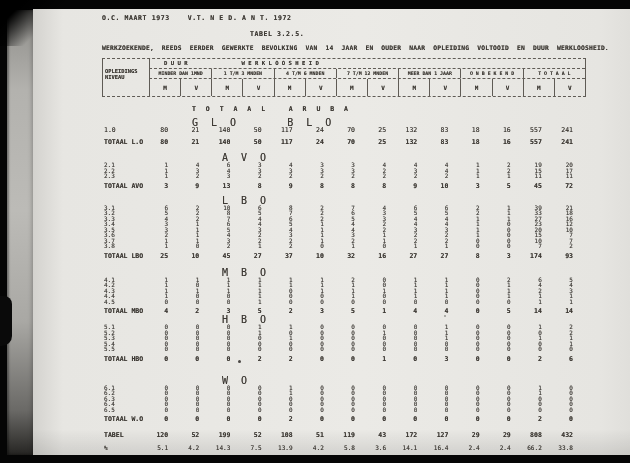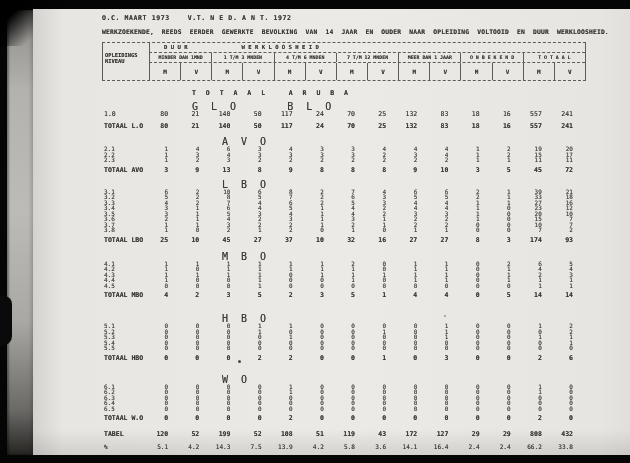--- a/index.html
+++ b/index.html
@@ -87,39 +87,40 @@
   .grand{font-weight:bold;margin-top:7px;}
   .pct{margin-top:3px;font-size:6.1px;}
   .section.sec-glo{margin-top:6px;}
   .section.sec-glo .trow:first-of-type{margin-top:4px;}
   .section.sec-avo{margin-top:7px;}
   .section.sec-avo .sheading{margin-bottom:1px;}
   .section.sec-lbo{margin-top:6px;}
   .section.sec-lbo .sheading{margin-bottom:1px;}
   .section.sec-mbo{margin-top:8px;}
   .section.sec-mbo .sheading{margin-bottom:1px;}
-  .section.sec-hbo{margin-top:15px;}
+  .section.sec-hbo{}
   .section.sec-hbo .sheading{margin-bottom:1px;}
   .section.sec-wo{margin-top:13px;}
   .section.sec-wo .sheading{margin-bottom:1px;}
 </style>
 </head>
 <body>
 
 <div class="stack-edge"></div>
 <div class="corner-shadow"></div>
 <div class="spine-blob"></div>
 
 <div class="page">
   <div class="speck s1"></div>
   <div class="speck s2"></div>
 </div>
 
 <div class="content">
   <div class="hline1 pre">O.C. MAART 1973    V.T. N E D. A N T. 1972</div>
+  <div class="tabel pre">TABEL 3.2.5.</div>
   <div class="title pre">WERKZOEKENDE,  REEDS  EERDER  GEWERKTE  BEVOLKING  VAN  14  JAAR  EN  OUDER  NAAR  OPLEIDING  VOLTOOID  EN  DUUR  WERKLOOSHEID.</div>
 
   <div class="hbox">
     <div class="stubhead">
       <div>OPLEIDINGS</div>
       <div>NIVEAU</div>
     </div>
     <div class="spanrow pre">D U U R                W E R K L O O S H E I D</div>
     <div class="grouprow">
         <div class="group">MINDER DAN 1MND</div>

